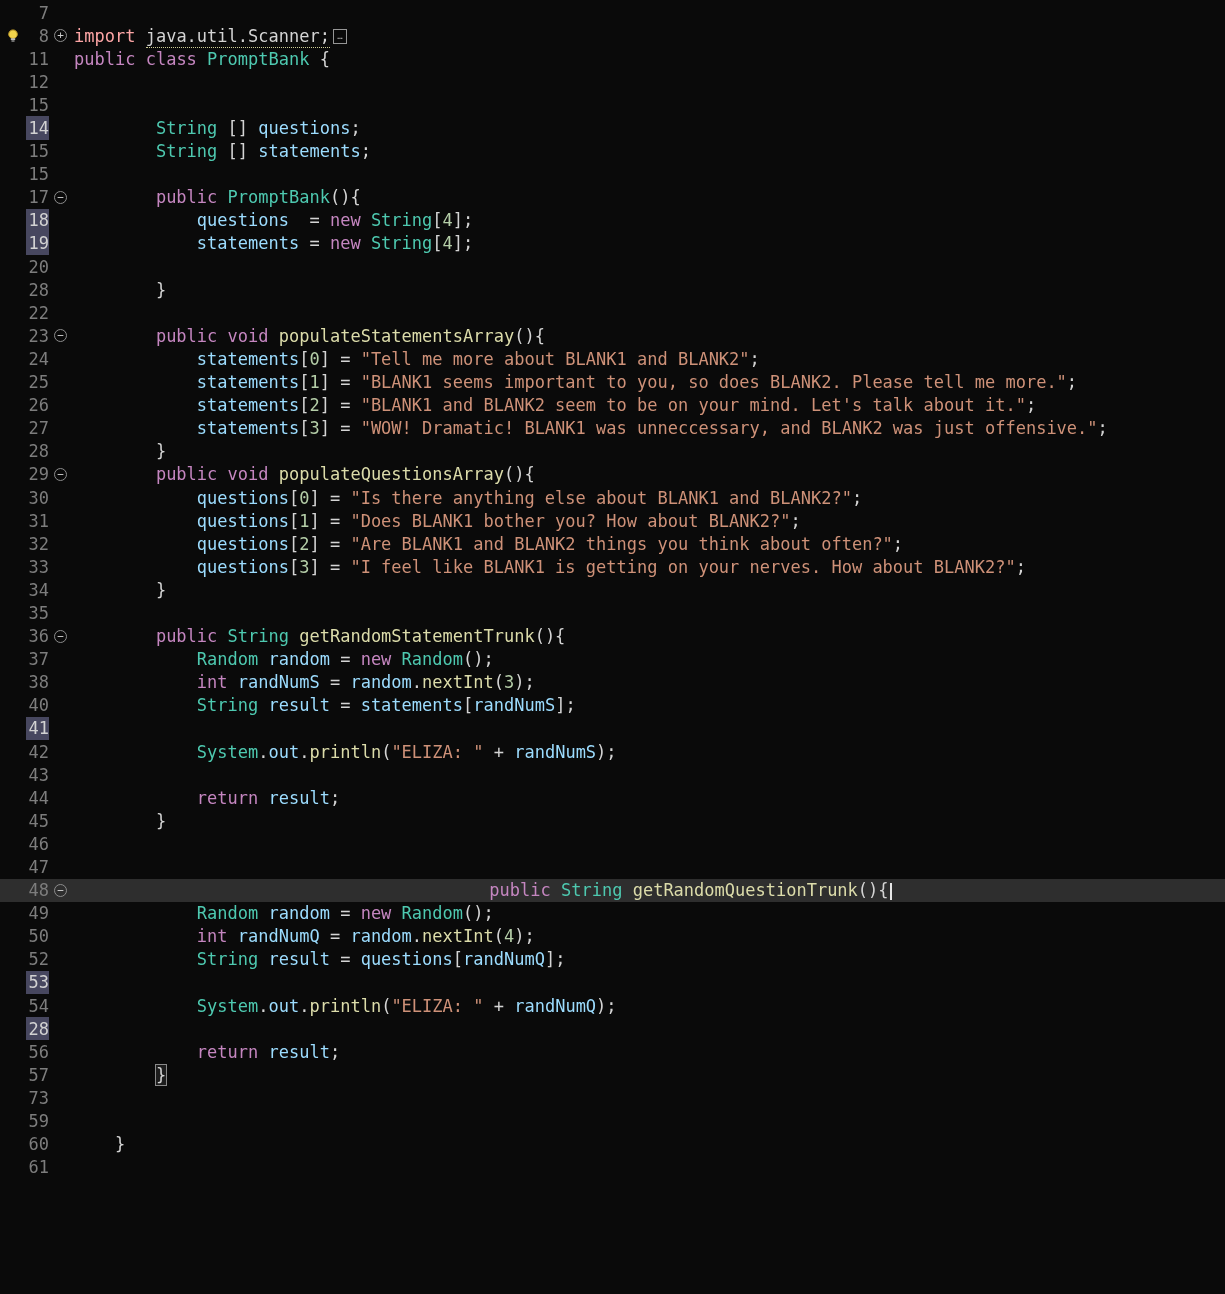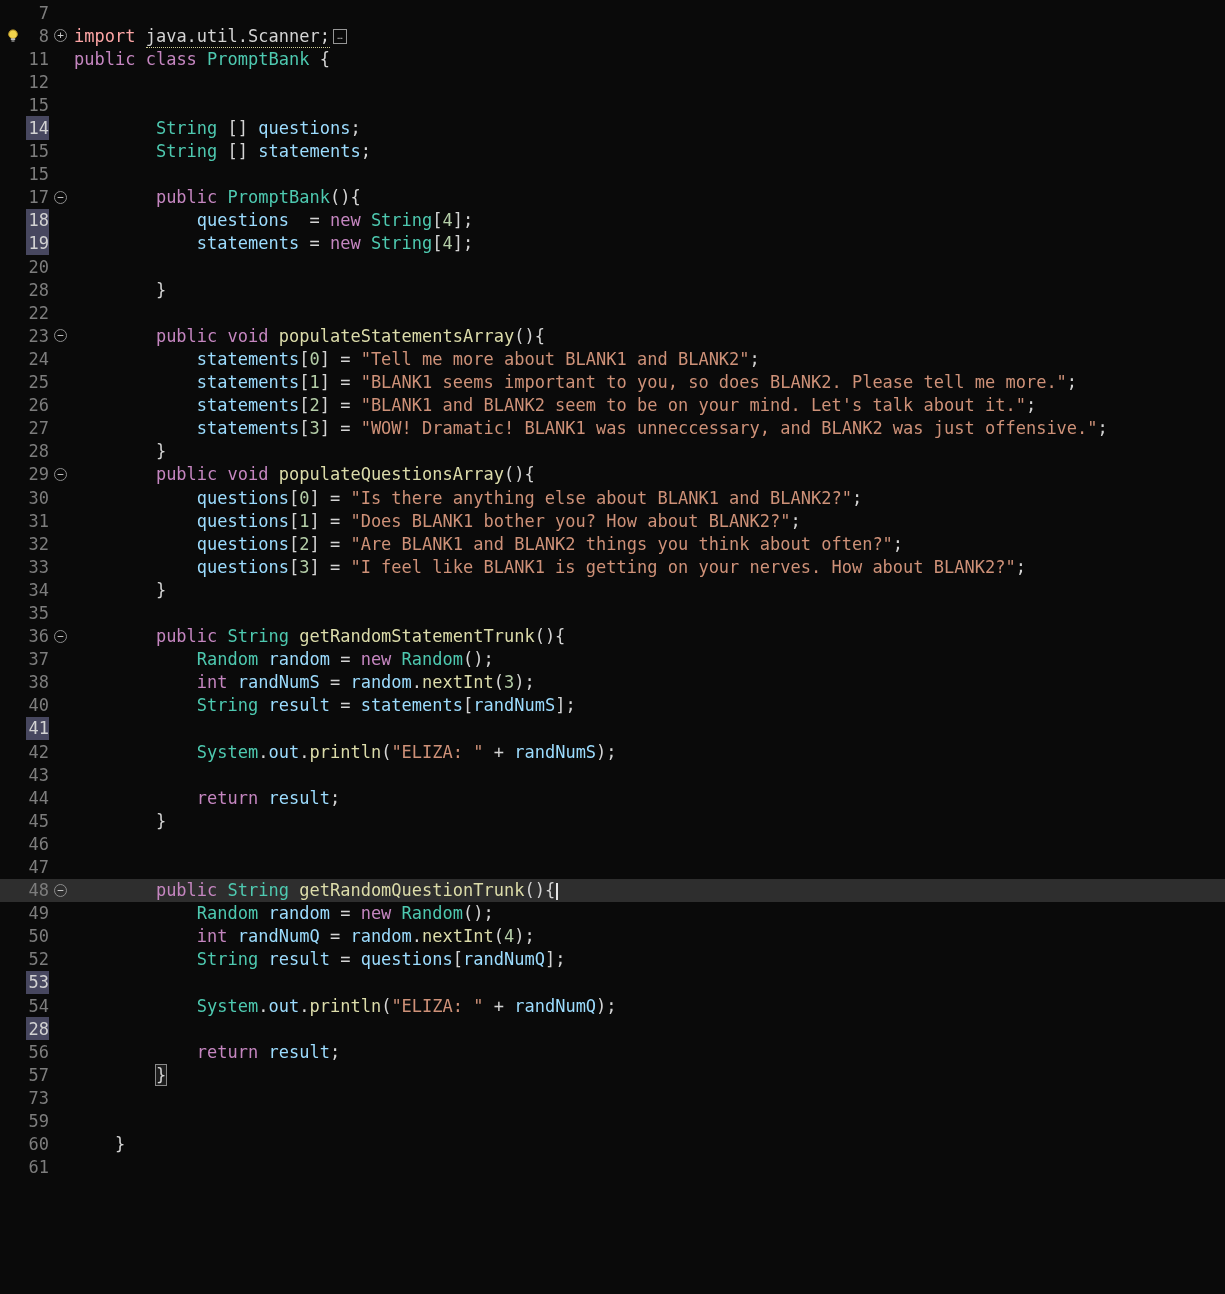--- a/index.html
+++ b/index.html
@@ -13,21 +13,21 @@
     width:1225px; height:1294px;
     padding-top:1px;
   }
   .line {
     display:flex;
     align-items:center;
     height:23.1px;
     font-size:17px;
     white-space:pre;
   }
-  .line.current { background: var(--cur, #2e2e2e); }
+  .line.current { background: var(--cur, #2e2e2e); text-align: center; }
   .marker {
     width:26px; height:100%;
     flex:none;
     display:flex; align-items:center; justify-content:center;
   }
   .num {
     width:23px; height:100%;
     flex:none;
     display:flex; align-items:center; justify-content:flex-end;
     color: var(--numc, #7d7d7d);

